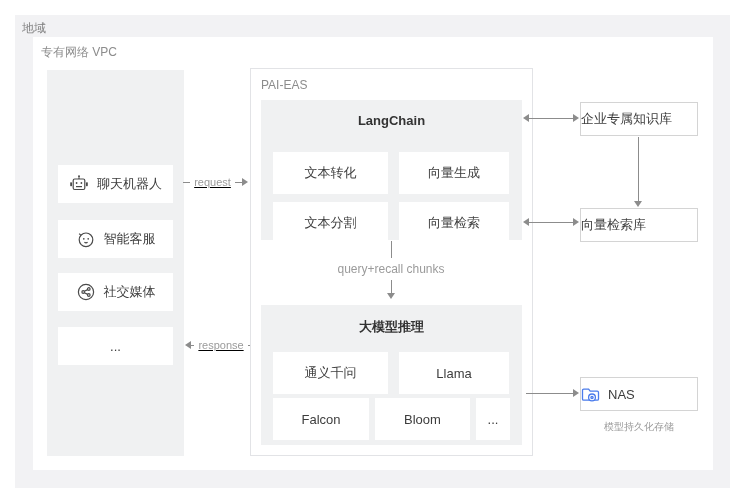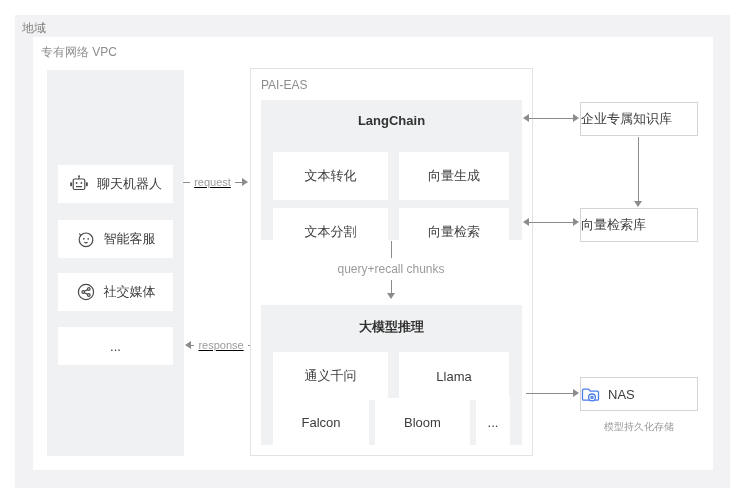--- a/index.html
+++ b/index.html
@@ -21,21 +21,21 @@
     font-size:13px; color:#3d3d3d; }
   .client-item .icon { display:flex; align-items:center; }
 
   
   .paieas { left:250px; top:68px; width:283px; height:388px; background:#fff; border:1px solid #e2e3e6; }
   .paieas-label { left:10px; top:9px; font-size:12px; color:#8c8c8c; }
   .graybox { position:absolute; left:10px; width:261px; height:140px; background:#f0f1f2; }
   .graybox-title { text-align:center; padding-top:13px; font-size:13px; font-weight:bold; color:#333; }
   .grid2 { position:absolute; left:12px; width:237px; display:grid; grid-template-columns:115px 110px; gap:8px 11px; }
   .row3 { position:absolute; left:12px; width:237px; display:flex; gap:6px; }
-  .cell { height:48px; background:#ffffff; display:flex; align-items:center; justify-content:center;
+  .cell { height:42px; background:#ffffff; display:flex; align-items:center; justify-content:center;
     font-size:13px; color:#3d3d3d; }
 
   
   .rbox { width:118px; height:34px; background:#fff; border:1px solid #d4d4d4;
     display:flex; align-items:center; justify-content:flex-start; gap:7px;
     font-size:13px; color:#3d3d3d; }
   .nas-caption { left:580px; top:420px; width:118px; text-align:center; font-size:10px; color:#9b9b9b; }
 
   
   .flow-label { font-size:11px; color:#9b9b9b; white-space:nowrap; padding:0 4px; }

